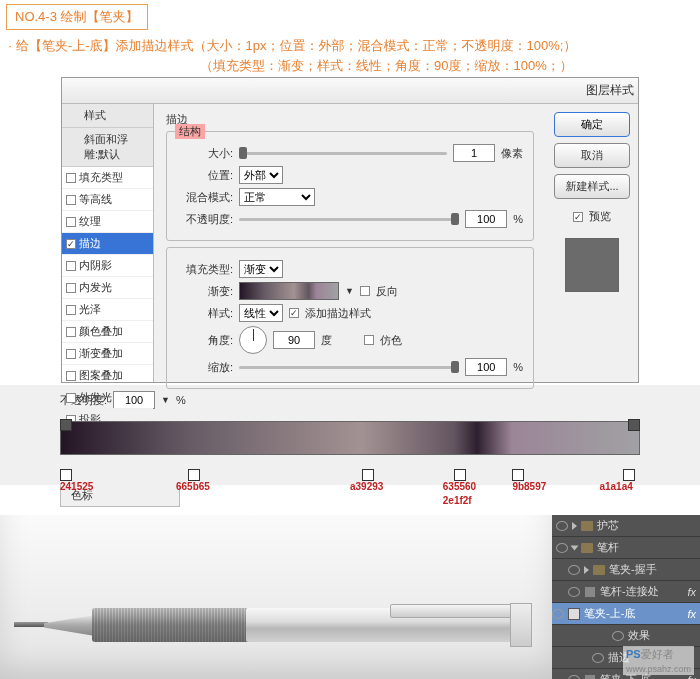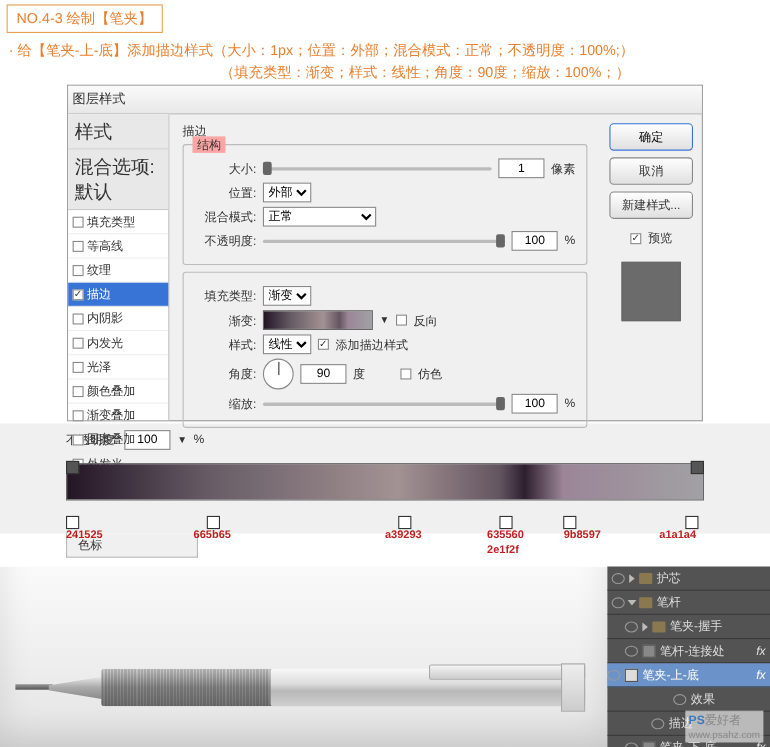--- a/index.html
+++ b/index.html
@@ -1,24 +1,24 @@
 <!DOCTYPE html>
 <html><head>
 <meta charset="utf-8">
 <style>
 *{box-sizing:border-box;margin:0;padding:0;font-family:"Microsoft YaHei",SimSun,sans-serif}
 body{width:700px;height:679px;background:#fff;font-size:12px;color:#333;position:relative}
 .section-title{display:inline-block;border:1px solid #e8a050;padding:3px 8px;margin:4px 6px;color:#e88030;font-size:13px}
 .desc{color:#e88030;font-size:13px;line-height:1.8;padding:0 8px}
 .desc2{color:#e88030;font-size:13px;padding-left:200px}
 .dialog{margin:2px auto 0;width:578px;background:#f0f0f0;border:1px solid #999;position:relative}
-.dialog-title{text-align:left;background:linear-gradient(#fafafa,#e8e8e8);border-bottom:1px solid #bbb;padding:4px;font-size:12px}
+.dialog-title{text-align:right;background:linear-gradient(#fafafa,#e8e8e8);border-bottom:1px solid #bbb;padding:4px;font-size:12px}
 .dialog-body{display:flex;height:278px}
 .style-list{width:92px;border-right:1px solid #bbb;background:#fff}
-.style-head{background:#e8e8e8;padding:4px 6px;font-size:17px;border-bottom:1px solid #ccc}
+.style-head{background:#e8e8e8;padding:4px 22px;font-size:11px;border-bottom:1px solid #ccc}
 .style-item{padding:3px 4px;font-size:11px;display:flex;align-items:center;gap:3px;border-bottom:1px solid #eee}
 .style-item.sel{background:#3874d6;color:#fff}
 .cb{width:10px;height:10px;border:1px solid #888;background:#fff;display:inline-block}
 .cb.on::after{content:"✓";font-size:9px;color:#333;position:relative;top:-3px}
 .settings{flex:1;padding:8px 12px}
 .group{border:1px solid #bbb;border-radius:3px;padding:8px 10px;margin-bottom:6px;position:relative}
 .group-label{position:absolute;top:-8px;left:8px;background:#fca5a5;padding:0 4px;font-size:11px}
 .row{display:flex;align-items:center;gap:6px;margin:4px 0;font-size:11px}
 .row label{width:56px;text-align:right}
 .slider{flex:1;height:3px;background:#bbb;position:relative;border-radius:2px}
@@ -66,21 +66,21 @@
 
 <div class="section-title">NO.4-3 绘制【笔夹】</div>
 <div class="desc">· 给【笔夹-上-底】添加描边样式（大小：1px；位置：外部；混合模式：正常；不透明度：100%;）</div>
 <div class="desc2">（填充类型：渐变；样式：线性；角度：90度；缩放：100%；）</div>
 
 <div class="dialog">
   <div class="dialog-title">图层样式</div>
   <div class="dialog-body">
     <div class="style-list">
       <div class="style-head">样式</div>
-      <div class="style-head">混合选项:默认</div>
+      <div class="style-head">斜面和浮雕:默认</div>
       <div class="style-item">
           <span class="cb"></span>
           <span>填充类型</span>
         </div>
       <div class="style-item">
           <span class="cb"></span>
           <span>等高线</span>
         </div>
       <div class="style-item">
           <span class="cb"></span>
@@ -135,21 +135,21 @@
             </div>
           <input class="numbox" value="1" style="">
           <span>像素</span>
         </div>
         <div class="row">
           <label>位置:</label>
           <select class="sel"><option>外部</option></select>
         </div>
         <div class="row">
           <label>混合模式:</label>
-          <select class="sel" style="width:103px"><option>正常</option></select>
+          <select class="sel" style="width:76px"><option>正常</option></select>
         </div>
         <div class="row">
           <label>不透明度:</label>
           <div class="slider">
               <div class="thumb" style="left:calc(100% - 8px)"></div>
             </div>
           <input class="numbox" value="100" style="">
           <span>%</span>
         </div>
       </div>

